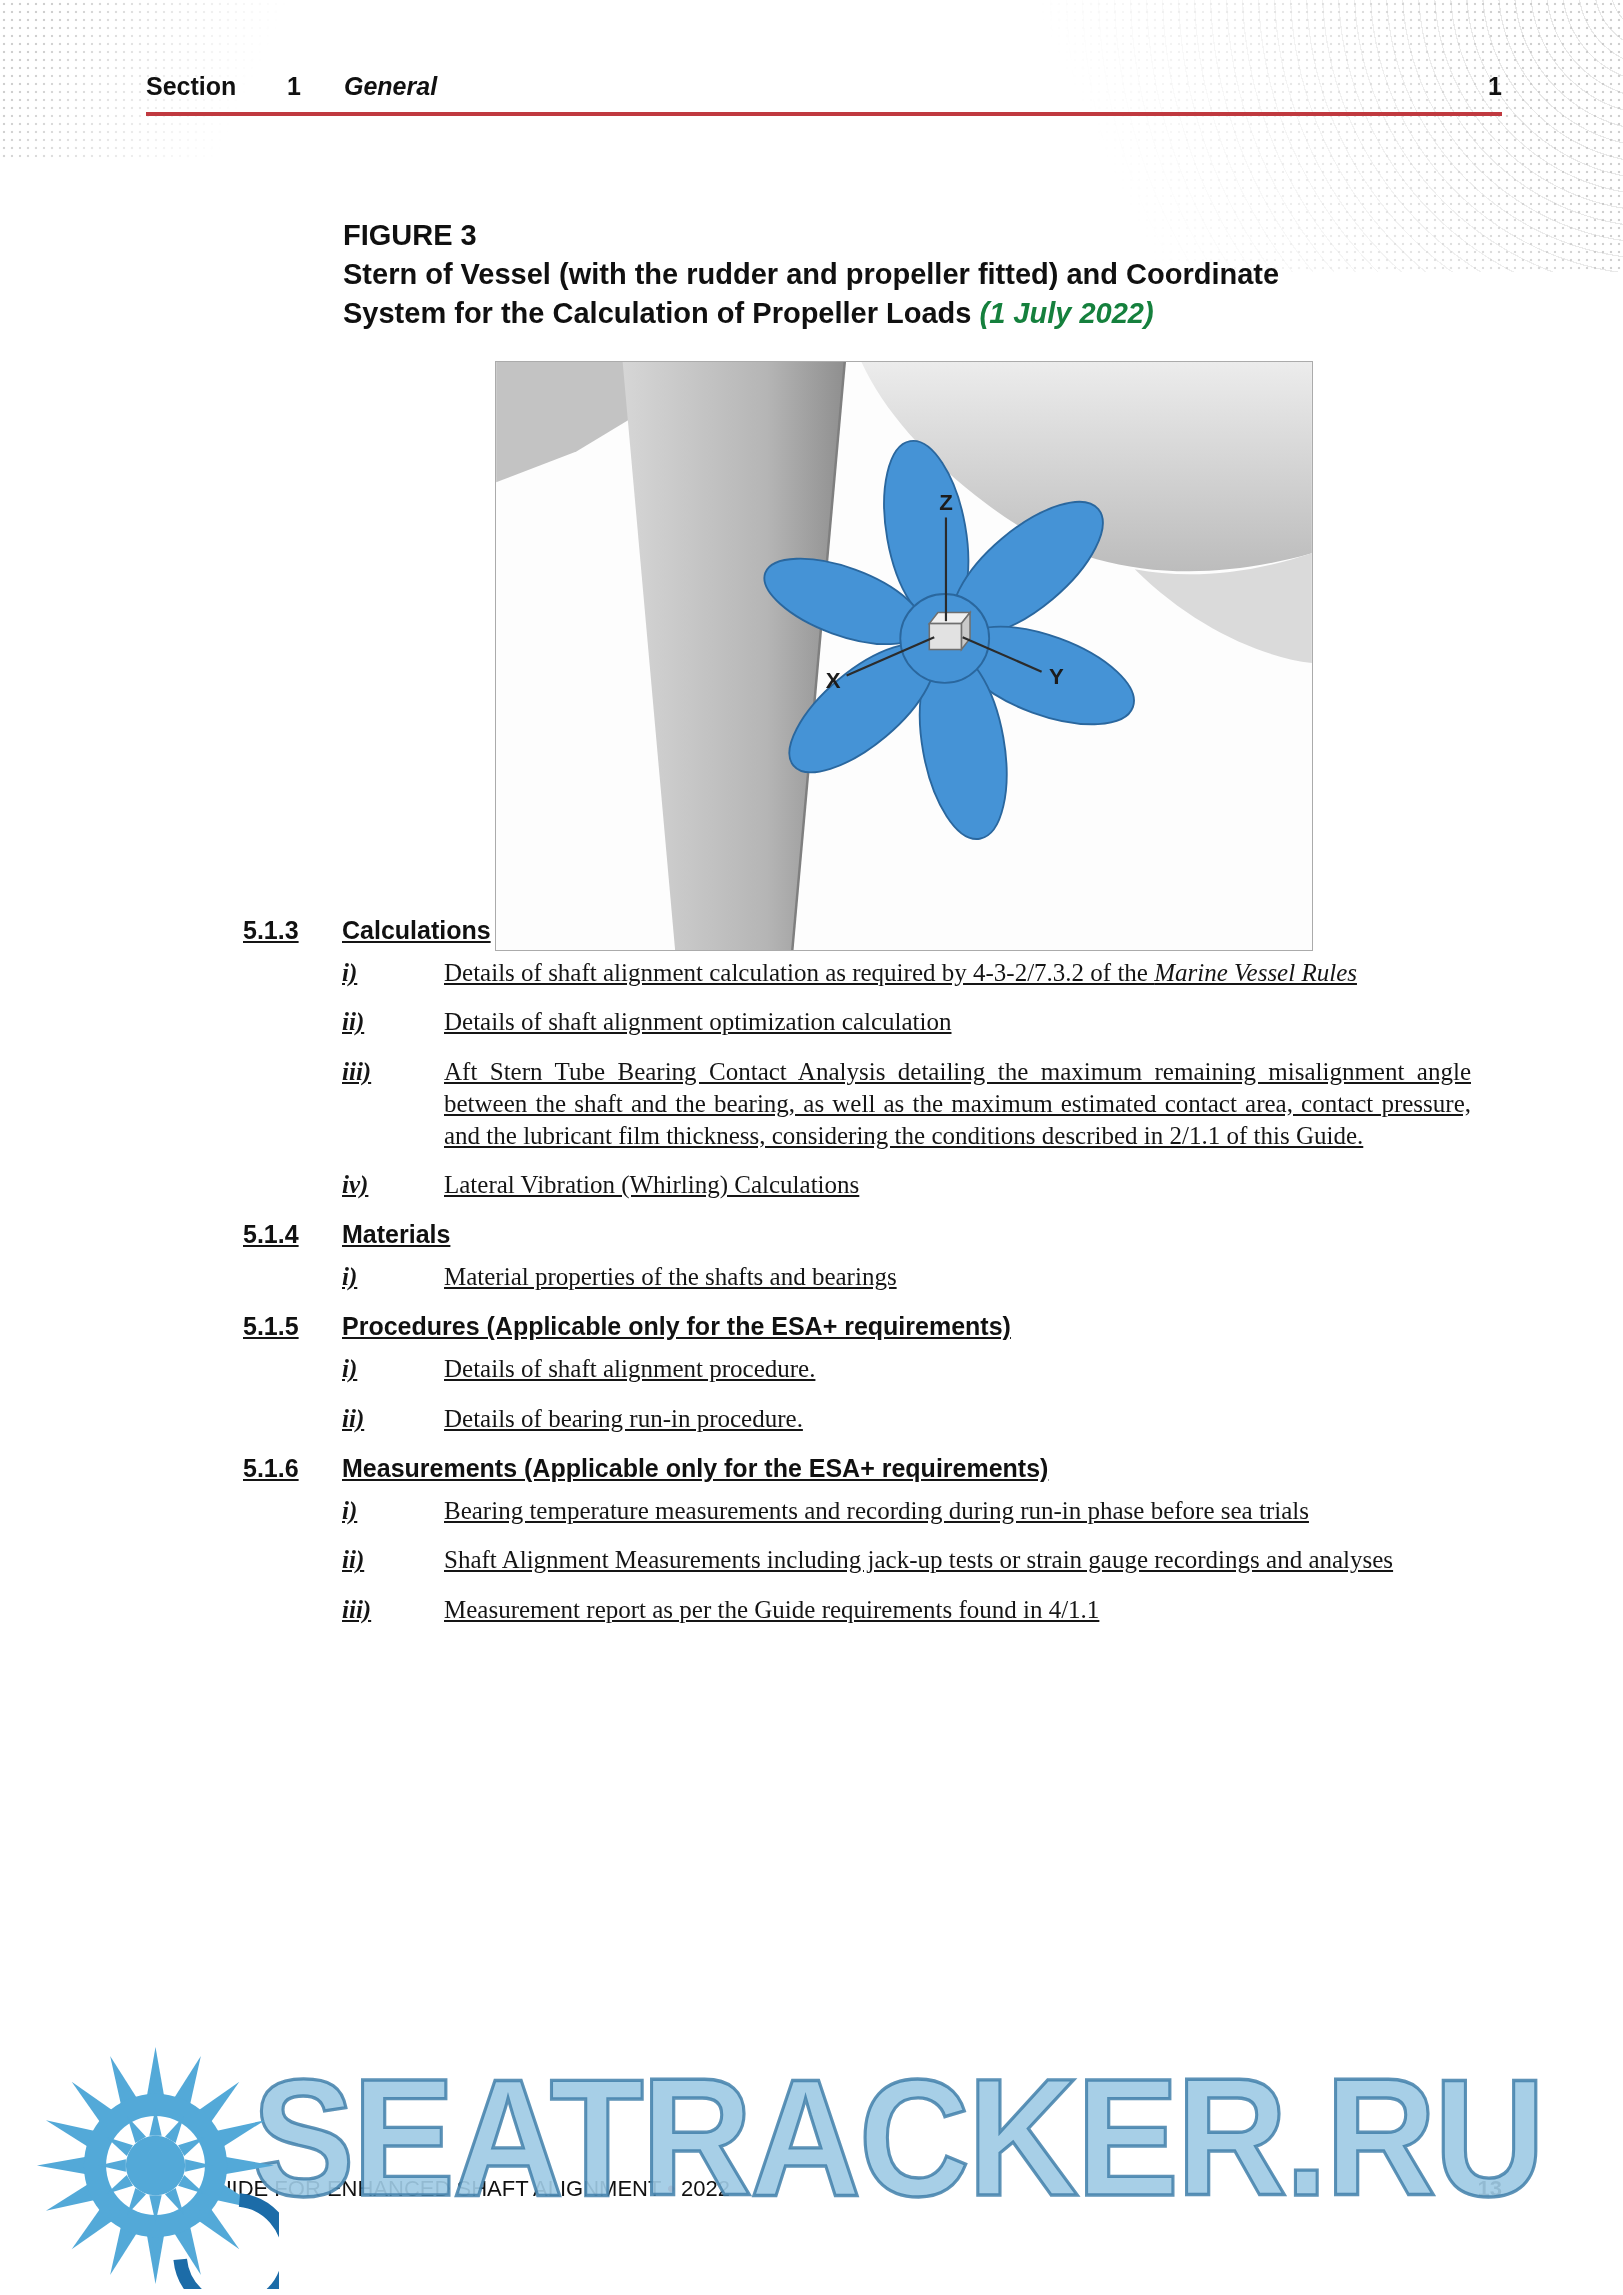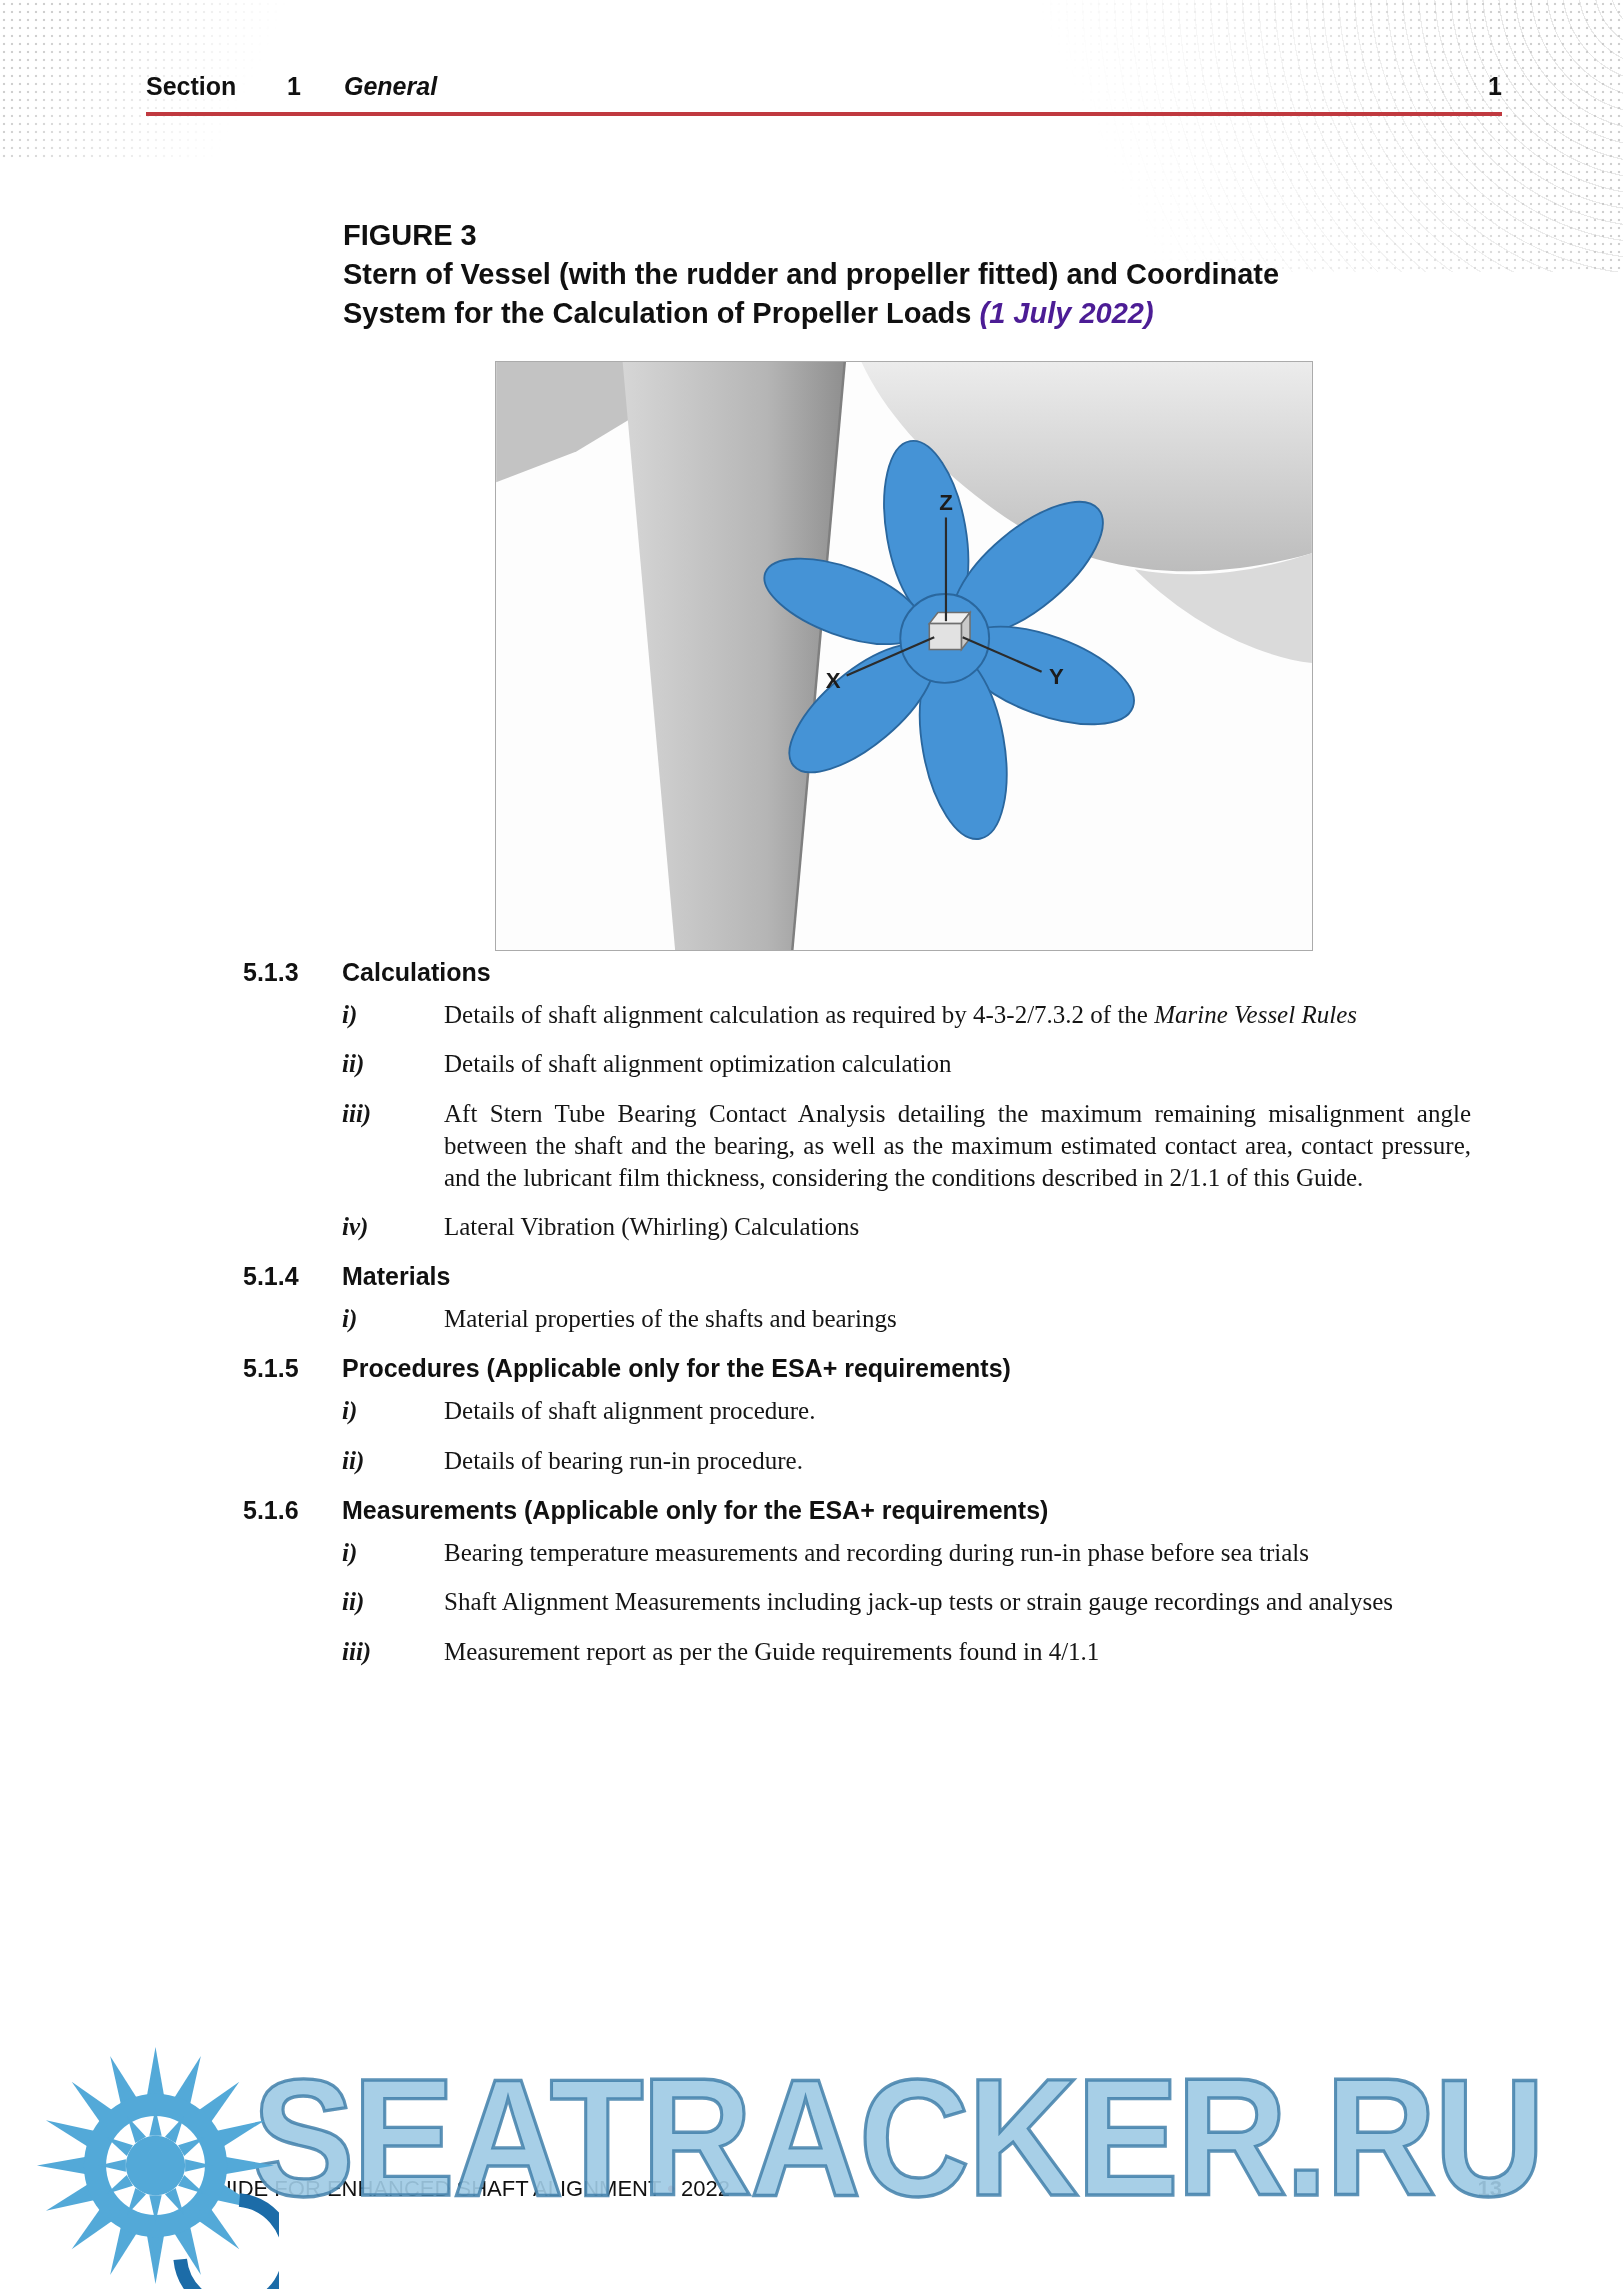--- a/index.html
+++ b/index.html
@@ -42,34 +42,34 @@
     position:absolute; top:112px; left:146px; right:157px; height:3.7px;
     background:#C0393F;
   }
 
   
   .title-block {
     position:absolute; top:216px; left:343px; width:1129px;
     font-family:"Liberation Sans", sans-serif;
     font-weight:bold; font-size:29px; line-height:39px; color:#101010;
   }
-  .title-date { color:#4c1d95; font-style:italic; }
+  .title-date { color:#15803d; font-style:italic; }
 
   
   .figure-frame {
     position:absolute; left:495px; top:361px; width:816px; height:588px;
     border:0.6px solid #ababab; background:#fdfdfd; box-sizing:content-box;
   }
   .figure-frame svg { display:block; }
   .axis-label { font-family:"Liberation Sans", sans-serif; font-weight:bold; font-size:36px; fill:#1c1c1c; }
 
   
   .content {
-    position:absolute; left:243px; top:956px; width:1228px;
-    font-size:25px; line-height:32px; color:#151515;
+    position:absolute; left:243px; top:914px; width:1228px;
+    font-size:25px; line-height:32px; color:#151515;text-decoration:underline;
   }
   .sec-heading {
     display:flex; font-family:"Liberation Sans", sans-serif; font-weight:bold;
     font-size:25px; line-height:32px; color:#111; margin:15px 0 11px 0;
   }
   .sec-heading:first-child { margin-top:0; }
   .sec-num  { width:99px; flex:none; }
   .sec-title{ flex:1; }
   .item { display:flex; margin:0 0 17.3px 99px; }
   .item-marker { width:102px; flex:none; font-weight:bold; font-style:italic; }

